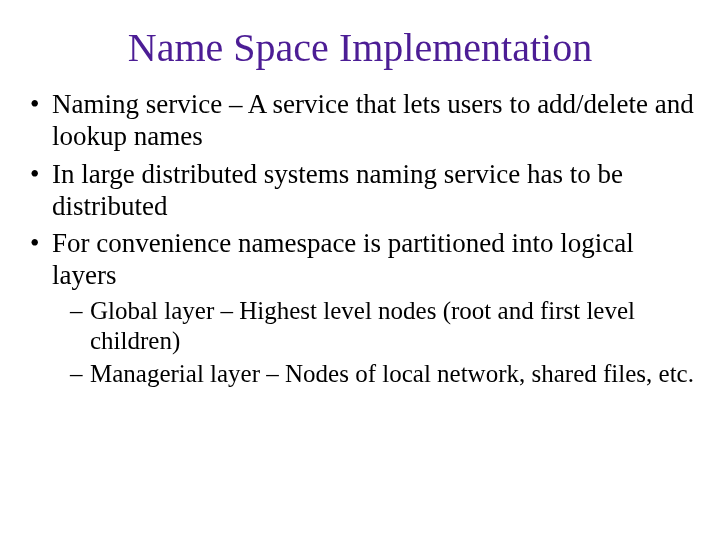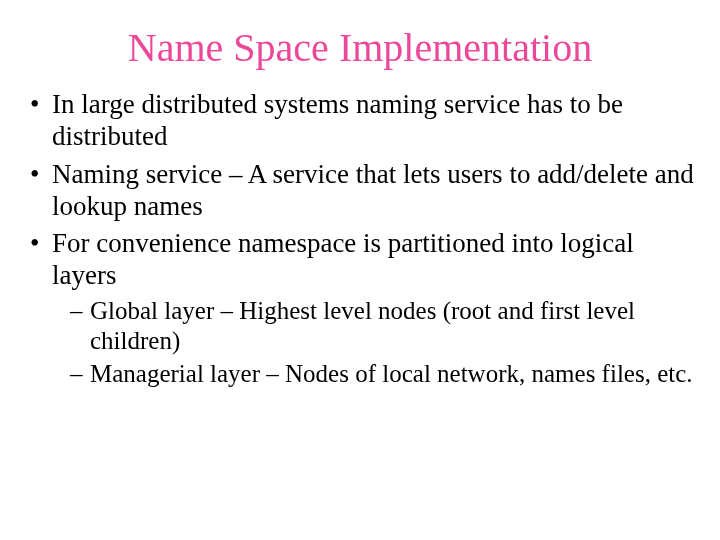--- a/index.html
+++ b/index.html
@@ -13,21 +13,21 @@
   }
   .slide {
     box-sizing: border-box;
     width: 720px;
     height: 540px;
     padding: 18px 20px 20px 20px;
   }
   .title {
     text-align: center;
     font-size: 40px;
-    color: #ec4899;
+    color: #4c1d95;
     margin: 6px 0 18px 0;
     font-weight: normal;
   }
   ul.level1 {
     list-style: none;
     margin: 0;
     padding: 0 0 0 10px;
     font-size: 27px;
     line-height: 1.18;
   }
@@ -64,30 +64,30 @@
   }
 </style>
 </head>
 <body>
 
 <div class="slide">
   <h1 class="title">Name Space Implementation</h1>
 
   <ul class="level1">
     <li>
-      <span>In large distributed systems naming service has to be distributed</span>
+      <span>Naming service – A service that lets users to add/delete and lookup names</span>
     </li>
     <li>
-      <span>Naming service – A service that lets users to add/delete and lookup names</span>
+      <span>In large distributed systems naming service has to be distributed</span>
     </li>
     <li>
       <span>For convenience namespace is partitioned into logical layers</span>
       <ul class="level2">
         <li>
           <span>Global layer – Highest level nodes (root and first level children)</span>
         </li>
         <li>
-          <span>Managerial layer – Nodes of local network, names files, etc.</span>
+          <span>Managerial layer – Nodes of local network, shared files, etc.</span>
         </li>
       </ul>
     </li>
   </ul>
 </div>
 
 </body></html>

